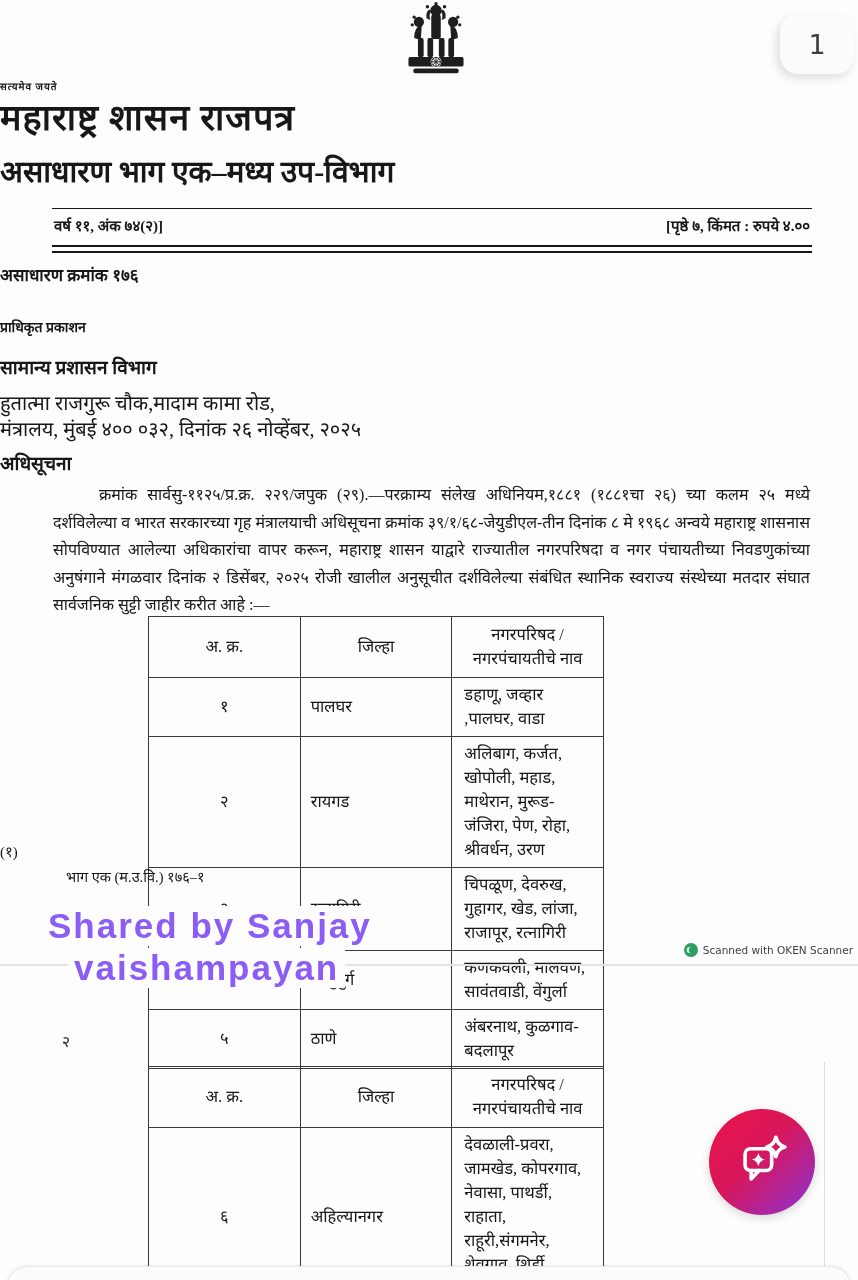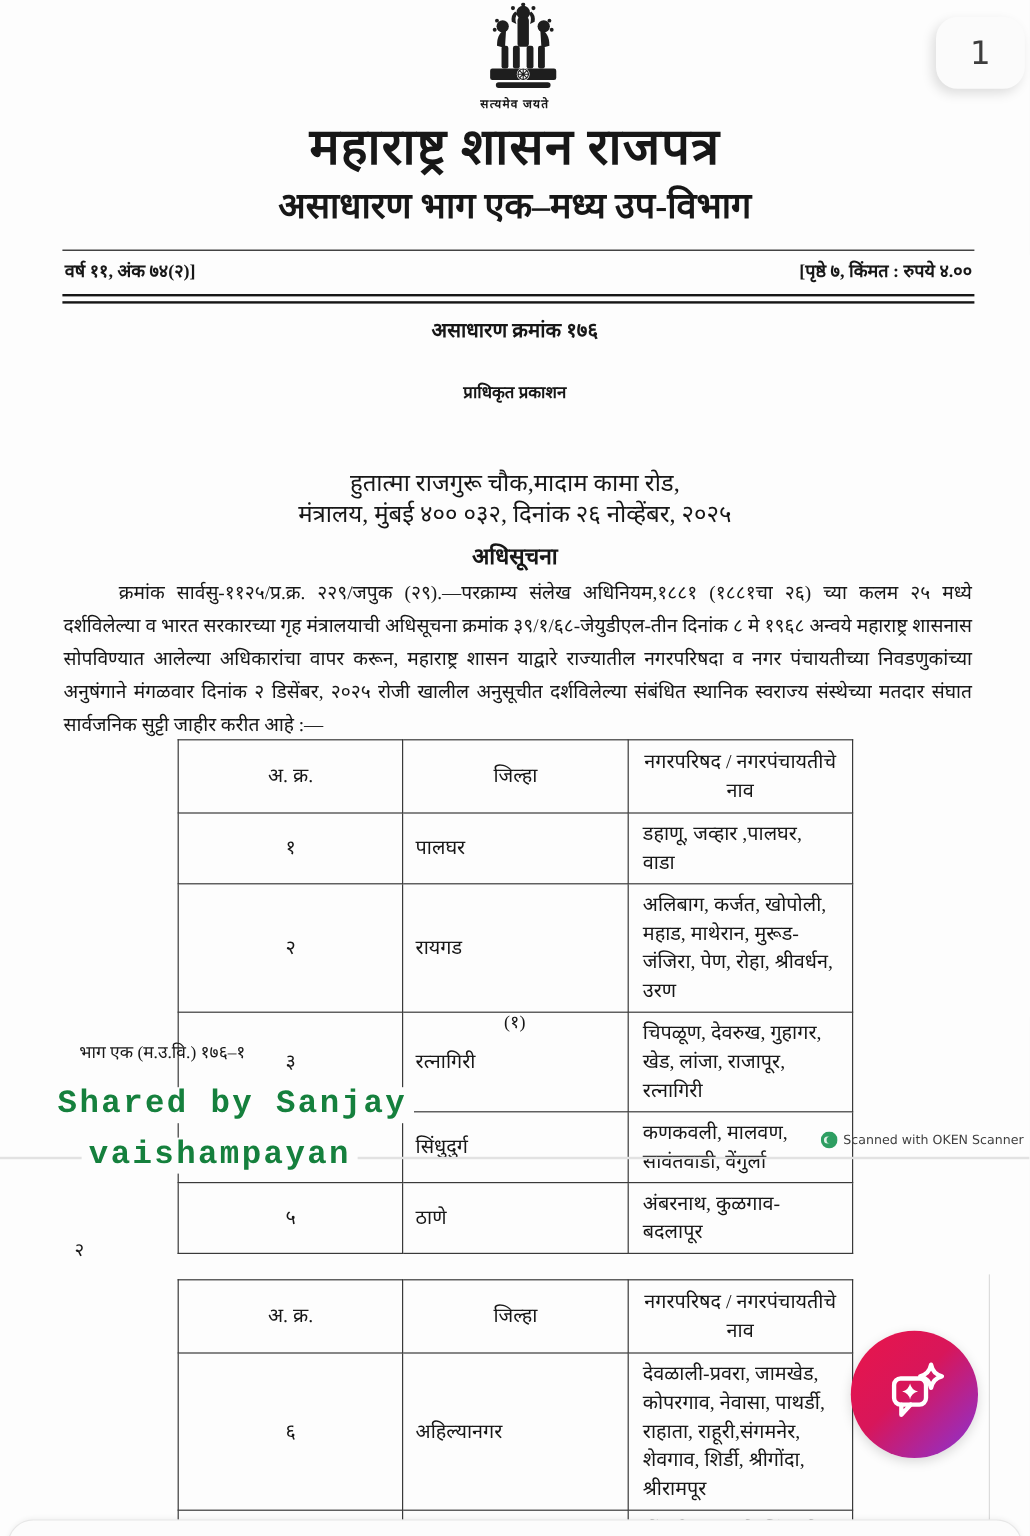--- a/index.html
+++ b/index.html
@@ -4,75 +4,75 @@
 <style>
   html,body{margin:0;padding:0;}
   body{background:#f2f2f2;}
   .screen{
     position:relative;width:858px;height:1280px;overflow:hidden;
     background:#fdfdfd;
     font-family:"Liberation Serif","DejaVu Serif",serif;
     color:#171717;
   }
   .abs{position:absolute;}
-  .center{left:0;right:0;text-align:center;}
+  .center{left:0;right:0;}
 
   
   .page-badge{
     top:14px;right:4px;width:74px;height:60px;
     background:#fbfbfb;border-radius:18px;
     box-shadow:-3px 4px 10px rgba(0,0,0,0.13);
     display:flex;align-items:center;justify-content:center;
     font-family:"DejaVu Sans",sans-serif;font-size:27px;color:#3d3d3d;
   }
 
   
   .emblem{top:2px;left:392px;width:88px;height:76px;}
   .motto{top:79px;font-size:10px;font-weight:bold;letter-spacing:1px;}
-  .title{top:92px;font-size:42px;font-weight:bold;letter-spacing:1px;}
+  .title{top:92px;font-size:36px;font-weight:bold;letter-spacing:1px;}
   .subtitle{top:150px;font-size:30px;font-weight:bold;}
   .rule-thin{top:208px;left:52px;right:46px;border-top:1.5px solid #161616;}
   .masthead-row{
     top:215px;left:54px;right:48px;display:flex;justify-content:space-between;
     font-size:15px;font-weight:bold;gap:20px;
   }
   .rule-double{top:245px;left:52px;right:46px;height:4px;
     border-top:2.5px solid #161616;border-bottom:2.5px solid #161616;}
 
   .gazette-no{top:263px;font-size:17px;font-weight:bold;}
   .auth-pub{top:317px;font-size:14px;font-weight:bold;}
   .dept{top:354px;font-size:19px;font-weight:bold;}
   .addr{top:390px;font-size:20px;line-height:26px;}
   .notice-h{top:450px;font-size:19px;font-weight:bold;}
   .body-par{
     top:481px;left:53px;width:757px;font-size:16px;line-height:27.5px;
     text-align:justify;text-indent:46px;
   }
 
   
-  table.gz{border-collapse:collapse;width:563px;table-layout:fixed;}
+  table.gz{border-collapse:collapse;width:456px;table-layout:fixed;}
   table.gz th,table.gz td{
     border:1.4px solid #3a3a3a;font-weight:normal;
     font-size:16.5px;line-height:24px;vertical-align:middle;
   }
   table.gz th{text-align:center;padding:6px 4px;}
   td.c-sr{width:50px;text-align:center;padding:5px 2px;}
   td.c-dist{width:112px;padding:5px 10px;}
   td.c-names{padding:5px 12px;}
   .table1{top:616px;left:148px;}
   .table2{top:1066px;left:148px;}
 
   .pageno-c{top:841px;font-size:15px;}
   .footer-left{top:866px;left:66px;font-size:14.5px;}
 
   
   .sep-line{top:964px;left:0;right:0;border-top:2px solid #e2e2e2;}
   .share-1,.share-2{
-    font-family:Liberation Mono, monospace;
-    font-weight:bold;font-size:27px;color:#15803d;letter-spacing:2px;
+    font-family:Liberation Sans, sans-serif;
+    font-weight:bold;font-size:35px;color:#8b5cf6;letter-spacing:2px;
     background:#fdfdfd;padding:0 6px;
   }
   .share-1{top:906px;left:42px;}
   .share-2{top:948px;left:68px;}
 
   .oken{
     top:943px;right:5px;display:flex;align-items:center;gap:5px;
     font-family:"DejaVu Sans",sans-serif;font-size:10.5px;color:#3f3f3f;padding-left:24px;
   }
 
@@ -153,20 +153,21 @@
 
   <div class="abs rule-thin"></div>
   <div class="abs masthead-row">
     <span>वर्ष ११, अंक ७४(२)]</span>
     <span>[पृष्ठे ७, किंमत : रुपये ४.००</span>
   </div>
   <div class="abs rule-double"></div>
 
   <div class="abs center gazette-no">असाधारण क्रमांक १७६</div>
   <div class="abs center auth-pub">प्राधिकृत प्रकाशन</div>
+  <div class="abs center dept">सामान्य प्रशासन विभाग</div>
   <div class="abs center addr">
     <div>हुतात्मा राजगुरू चौक,मादाम कामा रोड,</div>
     <div>मंत्रालय, मुंबई ४०० ०३२, दिनांक २६ नोव्हेंबर, २०२५</div>
   </div>
 
   <div class="abs center notice-h">अधिसूचना</div>
   <div class="abs body-par">क्रमांक सार्वसु-११२५/प्र.क्र. २२९/जपुक (२९).—परक्राम्य संलेख अधिनियम,१८८१ (१८८१चा २६) च्या कलम २५ मध्ये दर्शविलेल्या व भारत सरकारच्या गृह मंत्रालयाची अधिसूचना क्रमांक ३९/१/६८-जेयुडीएल-तीन दिनांक ८ मे १९६८  अन्वये महाराष्ट्र शासनास सोपविण्यात आलेल्या अधिकारांचा वापर करून, महाराष्ट्र शासन याद्वारे राज्यातील नगरपरिषदा व नगर पंचायतीच्या निवडणुकांच्या अनुषंगाने मंगळवार दिनांक २ डिसेंबर, २०२५ रोजी खालील अनुसूचीत दर्शविलेल्या संबंधित स्थानिक स्वराज्य संस्थेच्या मतदार संघात सार्वजनिक सुट्टी जाहीर करीत आहे :—</div>
 
   <table class="gz abs table1">
     <tbody>

